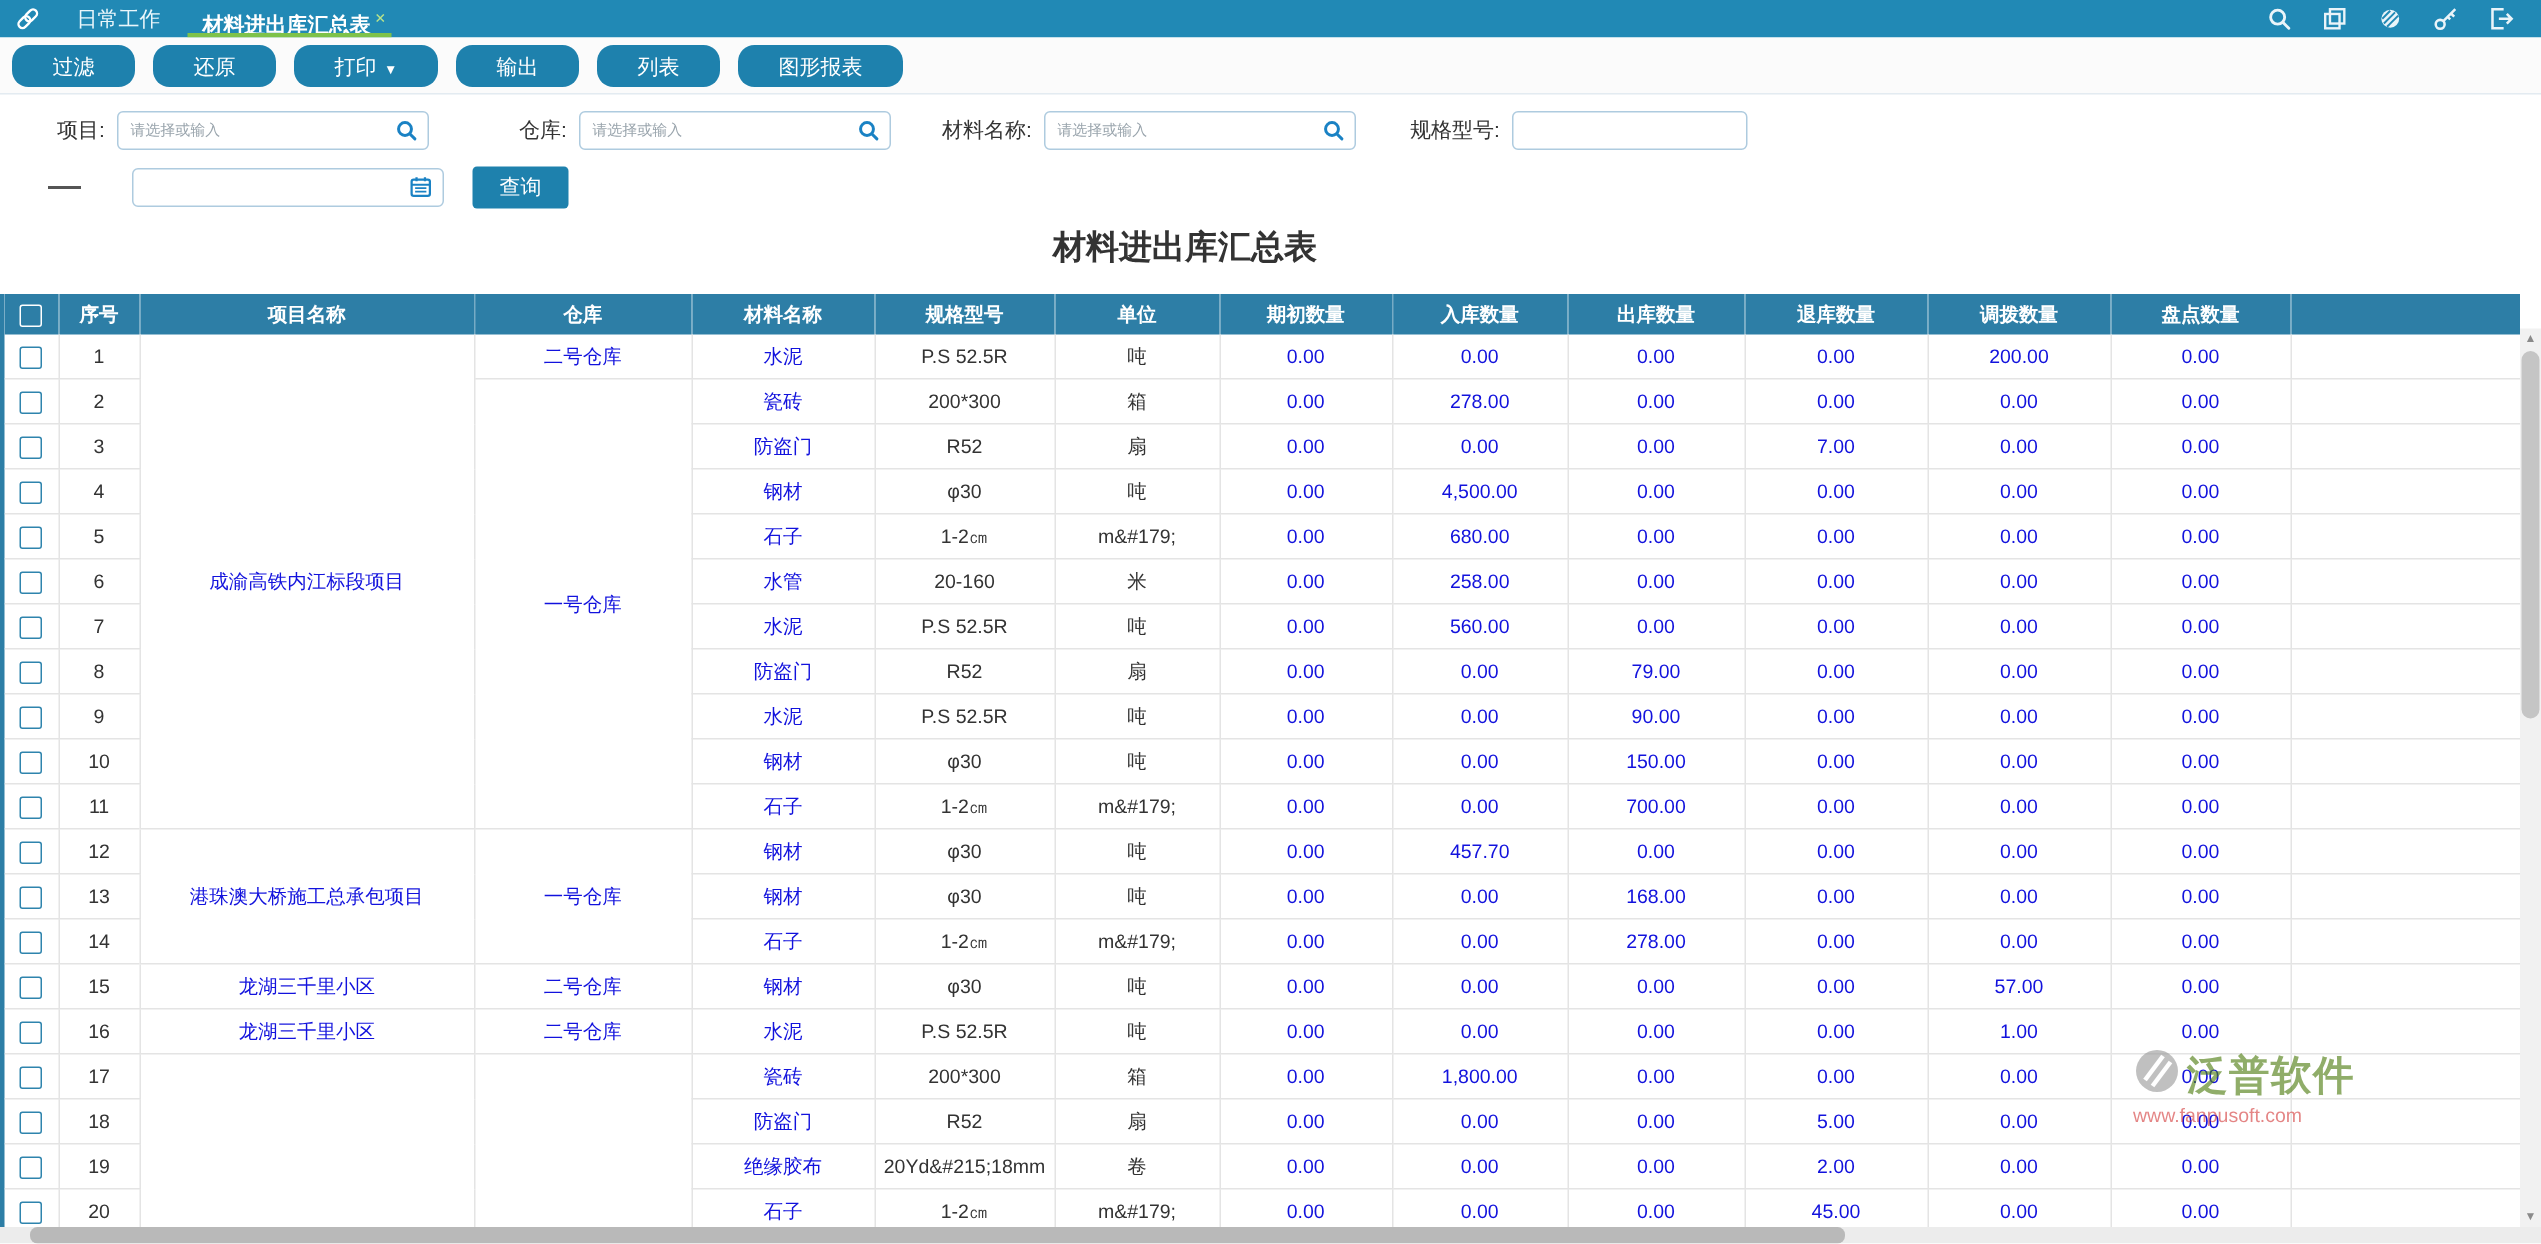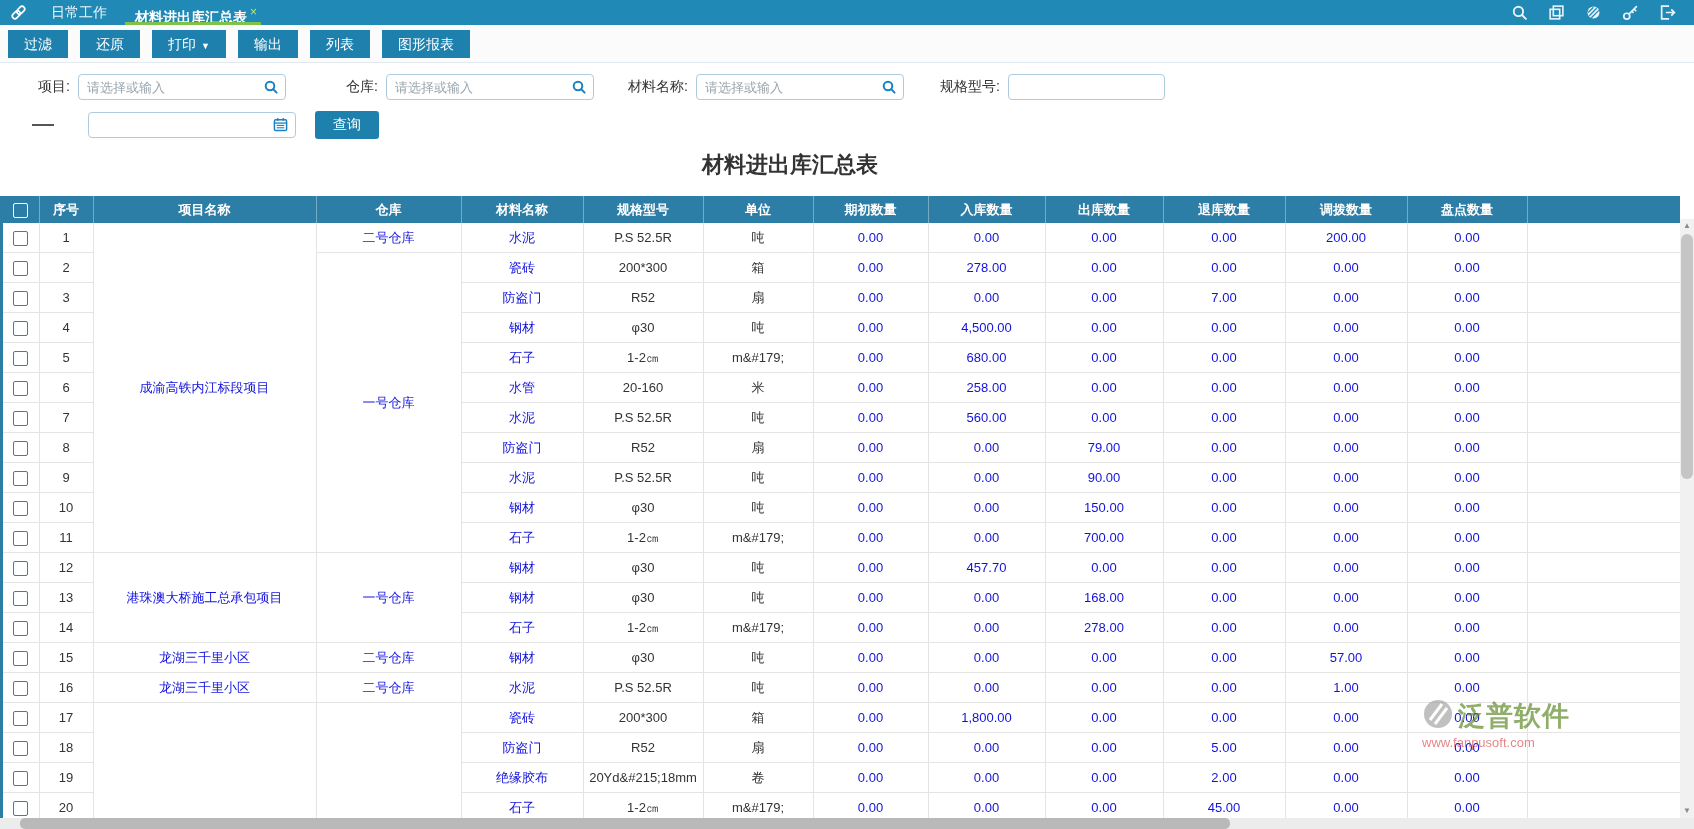--- a/index.html
+++ b/index.html
@@ -12,28 +12,28 @@
   .topbar{position:absolute;top:0;left:0;width:1694px;height:25px;background:#2189b5;display:flex;align-items:center;}
   .topbar .chain{margin:0 10px 0 10px;display:flex;align-items:center;}
   .tab{color:#eaf6fb;font-size:14px;padding:0 14px;height:25px;line-height:25px;position:relative;cursor:pointer;}
   .tab.active{font-weight:bold;color:#ffffff;}
   .tab.active .underline{position:absolute;left:4px;right:10px;bottom:0;height:3px;background:#7ec24a;}
   .tab .close{color:#b9e48a;font-size:12px;vertical-align:super;margin-left:3px;font-weight:normal;}
   .topbar-icons{margin-left:auto;display:flex;align-items:center;gap:20px;padding-right:18px;}
   .topbar-icons .ticon{width:17px;height:17px;display:block;cursor:pointer;}
   
   .toolbar{position:absolute;top:25px;left:0;width:1694px;height:38px;background:#fbfbfb;border-bottom:1px solid #e3ebf1;display:flex;align-items:center;gap:12px;padding-left:8px;box-sizing:border-box;}
-  .btn{background:#1e81ad;color:#fff;font-size:14px;line-height:1;padding:7px 16px;border-radius:0;border:none;cursor:pointer;font-family:inherit;}
+  .btn{background:#1e81ad;color:#fff;font-size:14px;line-height:1;padding:7px 27px;border-radius:11px;border:none;cursor:pointer;font-family:inherit;}
   .btn .caret{font-size:9px;margin-left:5px;}
   
   .filters{position:absolute;top:64px;left:0;width:1694px;height:81px;background:#fff;}
   .fgroup{position:absolute;display:flex;align-items:center;height:28px;}
   .flabel{font-size:14px;color:#333;margin-right:8px;white-space:nowrap;}
   .finput{position:relative;display:flex;align-items:center;}
-  .finput input{height:26px;border:1px solid #aecbdf;border-radius:4px;font-size:13px;color:#b91c1c;padding:0 26px 0 8px;outline:none;font-family:inherit;box-sizing:border-box;}
+  .finput input{height:26px;border:1px solid #aecbdf;border-radius:4px;font-size:10px;color:#b91c1c;padding:0 26px 0 8px;outline:none;font-family:inherit;box-sizing:border-box;}
   .finput input::placeholder{color:#9aa5ad;}
   .finput .inicon{position:absolute;right:7px;top:50%;transform:translateY(-50%);width:16px;height:16px;cursor:pointer;}
   .plain input{padding-right:8px;}
   .dash{width:22px;height:2px;background:#555;}
   .query-btn{background:#1e81ad;color:#fff;border:none;border-radius:3px;font-size:14px;width:64px;height:28px;cursor:pointer;font-family:inherit;}
   
   .report-title{position:absolute;top:150px;left:0;width:1580px;text-align:center;font-size:22px;font-weight:bold;color:#333;}
   
   .grid-wrap{position:absolute;top:196px;left:0;width:1680px;height:622px;overflow:hidden;border-left:3px solid #2d7ea6;box-sizing:border-box;}
   table.grid{border-collapse:collapse;table-layout:fixed;width:1677px;}

